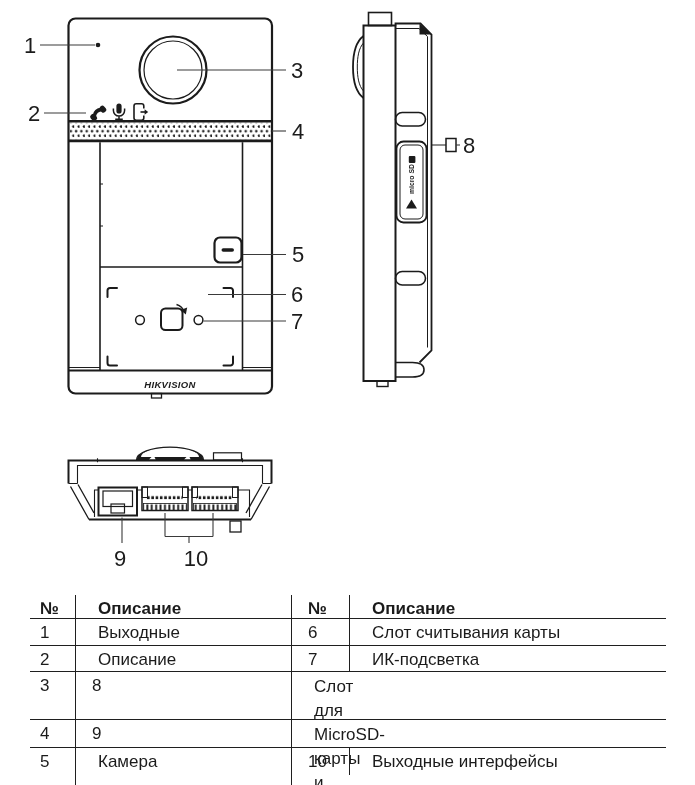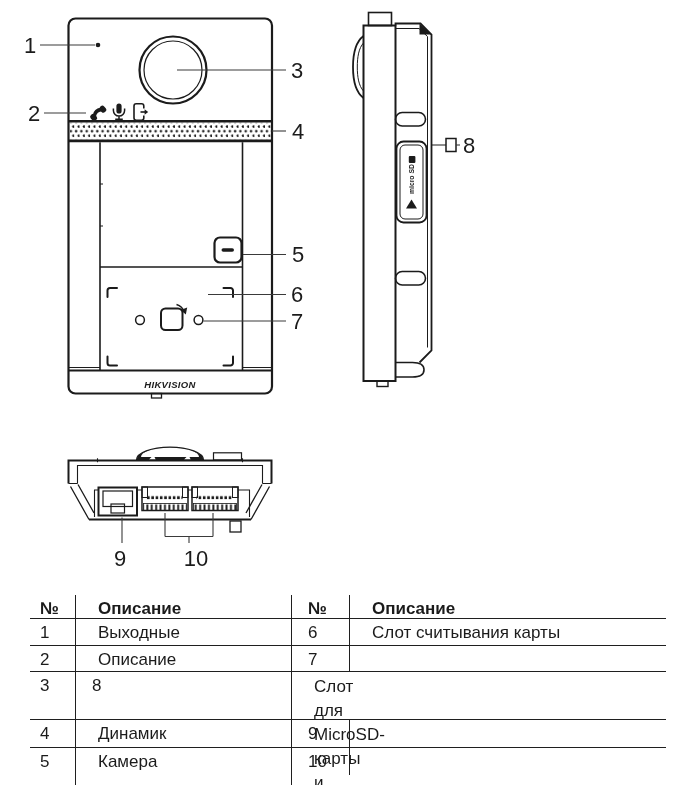--- a/index.html
+++ b/index.html
@@ -221,37 +221,38 @@
     <div class="c c1">1</div>
     <div class="c c2">Выходные</div>
     <div class="c c3">6</div>
     <div class="c c4">Слот считывания карты</div>
   </div>
 
   <div class="trow h-r2">
     <div class="c c1">2</div>
     <div class="c c2">Описание</div>
     <div class="c c3">7</div>
+    <div class="c c4">ИК-подсветка</div>
   </div>
 
   <div class="trow h-r3">
     <div class="c c1">3</div>
     <div class="c c3">8</div>
     <div class="c c4 twoline">
       <div>Слот для MicroSD-карты</div>
       <div>и служебный порт</div>
     </div>
   </div>
 
   <div class="trow h-r4">
     <div class="c c1">4</div>
-    <div class="c c2">Динамик</div>
     <div class="c c3">9</div>
   </div>
 
   <div class="trow h-r5 last">
     <div class="c c1">5</div>
     <div class="c c2">Камера</div>
     <div class="c c3">10</div>
+    <div class="c c4">Выходные интерфейсы</div>
   </div>
 </div>
 
 </div>
 
 </body></html>

